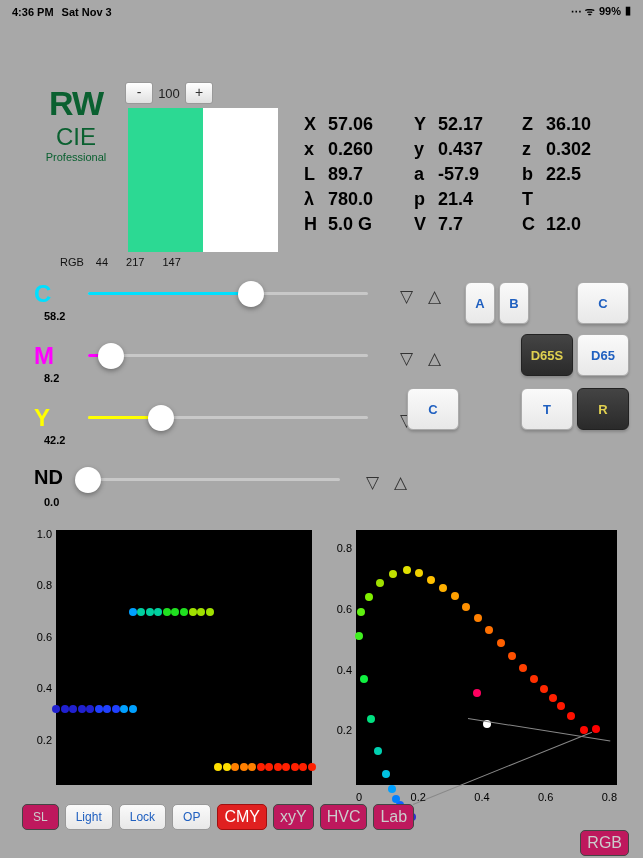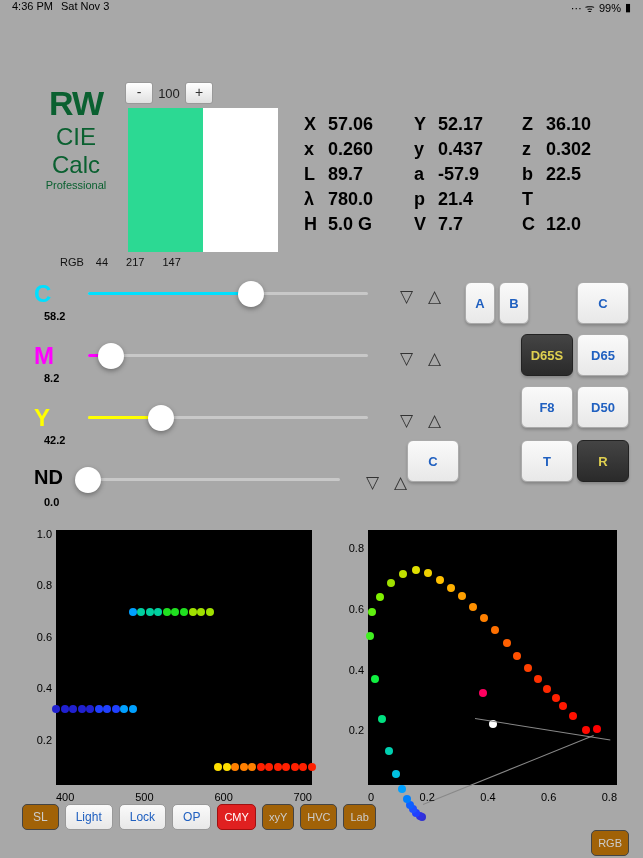--- a/index.html
+++ b/index.html
@@ -1,17 +1,17 @@
 <!DOCTYPE html>
 <html><head>
 <meta charset="utf-8">
 <style>
 *{margin:0;padding:0;box-sizing:border-box;font-family:Helvetica,Arial,sans-serif}
 body{background:#a8a8a8;width:643px;height:858px;position:relative;overflow:hidden}
-.status-bar{position:absolute;top:0;left:0;right:0;height:18px;display:flex;align-items:flex-start;padding:0 12px;font-size:11px;font-weight:400;color:#000}
+.status-bar{position:absolute;top:0;left:0;right:0;height:18px;display:flex;align-items:flex-end;padding:0 12px;font-size:11px;font-weight:700;color:#000}
 .status-bar .time{margin-right:8px}
 .status-bar .right{margin-left:auto;display:flex;align-items:center;gap:4px}
 .main{position:absolute;top:24px;left:0;right:0;bottom:0}
 .app-title{position:absolute;left:30px;top:60px;text-align:center;width:92px}
 .app-title .pro{color:#e09020;font-size:22px;font-weight:300}
 .app-title .rw{color:#0a6030;font-size:34px;font-weight:bold;letter-spacing:-1px}
 .app-title .cie{color:#0a6030;font-size:24px;font-weight:300}
 .app-title .calc{color:#0a6030;font-size:24px;font-weight:300}
 .app-title .prof{color:#0a6030;font-size:11px;font-weight:300}
 .stepper{position:absolute;top:58px;left:125px;display:flex;align-items:center;gap:1px}
@@ -45,36 +45,36 @@
 .tri-btns{position:absolute;top:4px;left:370px;display:flex;gap:10px}
 .tri{width:18px;height:18px;font-size:17px;color:#333;cursor:pointer}
 .btn-grid{position:absolute;top:258px;right:14px;width:164px}
 .btn-grid .row{display:flex;gap:4px;margin-bottom:10px}
 .kb{height:42px;background:linear-gradient(#fafafa,#e8e8e8);border:1px solid #aaa;border-radius:6px;box-shadow:0 2px 3px rgba(0,0,0,.2);display:flex;align-items:center;justify-content:center;font-size:13px;font-weight:bold;color:#2060c0;cursor:pointer}
 .kb.w2{width:52px}
 .kb.sm{width:30px}
 .kb.dark{background:linear-gradient(#444,#2a2a2a);color:#fff;border-color:#222}
 .kb.d65s{color:#e0d050}
 .kb.r{color:#e0d050}
-.plots{position:absolute;top:498px;left:20px;right:20px;height:285px;display:flex;gap:20px}
+.plots{position:absolute;top:498px;left:20px;right:20px;height:285px;display:flex;gap:8px}
 .plot{position:relative}
 .plot.p1{width:292px}
 .plot.p2{flex:1}
 .plot-area{position:absolute;background:#000}
 .p1 .plot-area{left:36px;top:8px;right:0;bottom:22px}
 .p2 .plot-area{left:36px;top:8px;right:6px;bottom:22px}
 .yaxis{position:absolute;left:0;top:6px;bottom:22px;width:32px;display:flex;flex-direction:column;justify-content:space-between;font-size:11px;color:#000;text-align:right}
 .xaxis{position:absolute;left:36px;right:0;bottom:0;height:16px;display:flex;justify-content:space-between;font-size:11px;color:#000}
 .p2 .xaxis{right:6px}
 .dot{position:absolute;width:8px;height:8px;border-radius:50%}
 .footer{position:absolute;bottom:28px;left:22px;right:14px;display:flex;align-items:center;gap:6px}
 .fbtn{height:26px;padding:0 10px;border-radius:5px;background:linear-gradient(#fafafa,#e8e8e8);border:1px solid #999;font-size:12px;color:#2060c0;display:flex;align-items:center;cursor:pointer}
-.fbtn.dark{background:#a16207;color:#ccc;border-color:#444}
+.fbtn.dark{background:#be185d;color:#ccc;border-color:#444}
 .fbtn.red{background:#e02020;color:#fff;border-color:#a01010}
-.fbtn.sm{padding:4px 6px;font-size:11px}
+.fbtn.sm{padding:4px 6px;font-size:16px}
 .footer-text{color:#0a6030;font-size:13px;margin:0 auto 0 10px}
 .footer2{position:absolute;bottom:2px;right:14px}
 .line{position:absolute;background:#888;height:1px}
 </style>
 </head>
 <body>
 
 <div class="status-bar">
   <span class="time">4:36 PM</span>
   <span>Sat Nov 3</span>
@@ -82,21 +82,20 @@
     <span>⋯ ᯤ</span>
     <span>99%</span>
     <span>▮</span>
   </span>
 </div>
 
 <div class="main">
   <div class="app-title">
     <div class="rw">RW</div>
     <div class="cie">CIE</div>
-    <div class="calc">Calc</div>
     <div class="prof">Professional</div>
   </div>
 
   <div class="stepper">
     <div class="btn">-</div>
     <div class="val">100</div>
     <div class="btn">+</div>
   </div>
 
   <div class="swatch">
@@ -236,24 +235,20 @@
 
   <div class="btn-grid">
     <div class="row">
       <div class="kb sm">A</div>
       <div class="kb sm">B</div>
       <div class="kb w2" style="margin-left:auto">C</div>
     </div>
     <div class="row" style="margin-top:8px">
       <div class="kb w2 dark d65s" style="margin-left:auto;margin-right:0">D65S</div>
       <div class="kb w2">D65</div>
-    </div>
-    <div class="row" style="margin-top:8px">
-      <div class="kb w2" style="margin-left:auto;margin-right:0">F8</div>
-      <div class="kb w2">D50</div>
     </div>
     <div class="row" style="margin-top:12px;margin-left:-58px">
       <div class="kb w2">C</div>
       <div class="kb w2" style="margin-left:auto">T</div>
       <div class="kb w2 dark r">R</div>
     </div>
   </div>
 
   <div class="plots">
     <div class="plot p1">
@@ -292,26 +287,20 @@
           <div class="dot" style="left: 73.3333%; bottom: 7%; background: rgb(255, 128, 0); transform: translate(-50%, 50%);"></div>
           <div class="dot" style="left: 76.6667%; bottom: 7%; background: rgb(255, 128, 0); transform: translate(-50%, 50%);"></div>
           <div class="dot" style="left: 80%; bottom: 7%; background: rgb(255, 32, 0); transform: translate(-50%, 50%);"></div>
           <div class="dot" style="left: 83.3333%; bottom: 7%; background: rgb(255, 32, 0); transform: translate(-50%, 50%);"></div>
           <div class="dot" style="left: 86.6667%; bottom: 7%; background: rgb(255, 32, 0); transform: translate(-50%, 50%);"></div>
           <div class="dot" style="left: 90%; bottom: 7%; background: rgb(255, 32, 0); transform: translate(-50%, 50%);"></div>
           <div class="dot" style="left: 93.3333%; bottom: 7%; background: rgb(255, 32, 0); transform: translate(-50%, 50%);"></div>
           <div class="dot" style="left: 96.6667%; bottom: 7%; background: rgb(255, 32, 0); transform: translate(-50%, 50%);"></div>
           <div class="dot" style="left: 100%; bottom: 7%; background: rgb(255, 32, 0); transform: translate(-50%, 50%);"></div>
         </div>
-      <div class="xaxis">
-        <span>400</span>
-        <span>500</span>
-        <span>600</span>
-        <span>700</span>
-      </div>
     </div>
     <div class="plot p2">
       <div class="yaxis" style="top:20px">
         <span>0.8</span>
         <span>0.6</span>
         <span>0.4</span>
         <span>0.2</span>
         <span></span>
       </div>
       <div class="plot-area" id="plot2-area">

